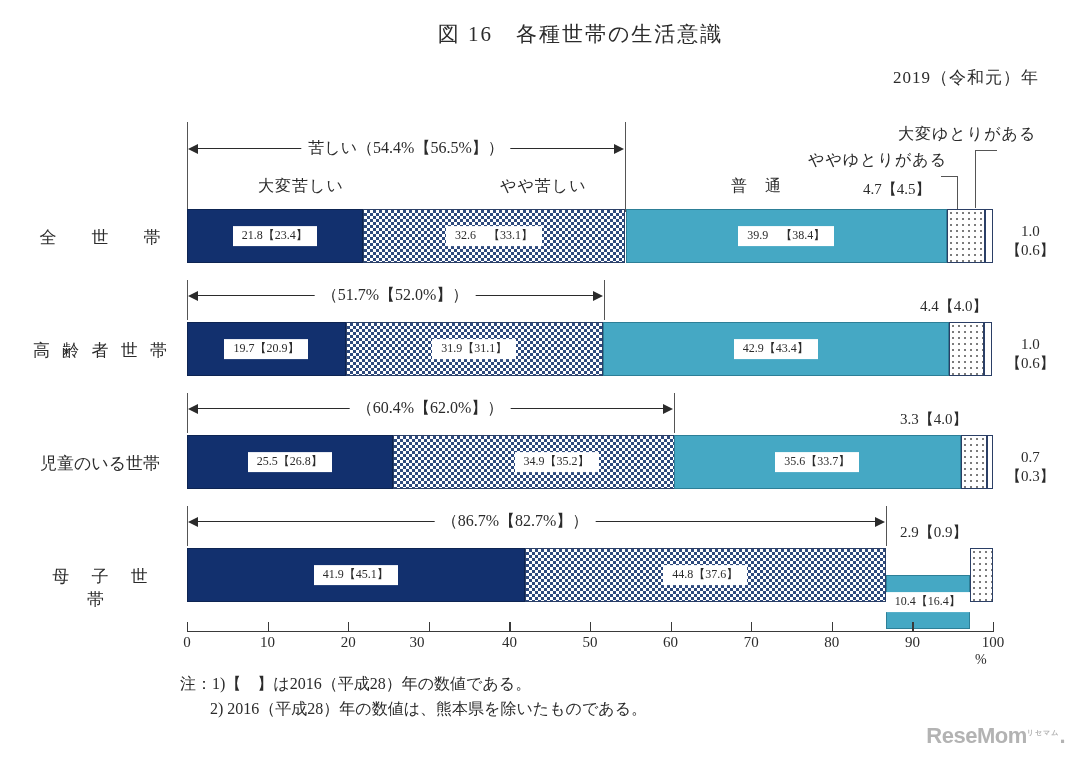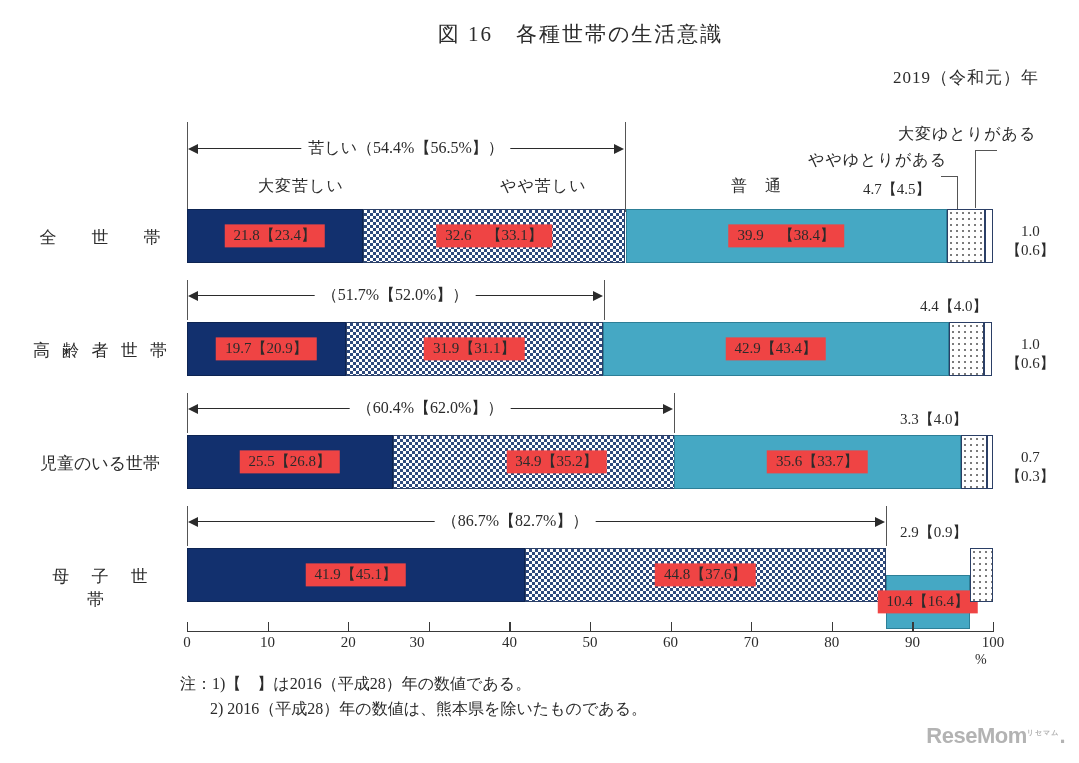--- a/index.html
+++ b/index.html
@@ -56,21 +56,21 @@
   .seg.s4{
     background-color:#ffffff;
     background-image:radial-gradient(#7c7c7c 1.1px, transparent 1.2px);
     background-size:6px 6px;
     border-color:#2b3f66;
   }
   .seg.s5{background:#ffffff;border-color:#2b3f66;}
 
   .seg-val{
     position:absolute;top:50%;left:50%;transform:translate(-50%,-50%);
-    background:#ef4444;color:#2b2b2b;font-size:15px;white-space:nowrap;
+    background:#ffffff;color:#2b2b2b;font-size:12px;white-space:nowrap;
     padding:3px 9px;line-height:1.15;
   }
 
   
   .outside-val{
     position:absolute;font-size:15px;color:#2b2b2b;white-space:nowrap;line-height:1.25;
   }
   .outside-val.two-line{text-align:center;}
   .ann-sub{position:absolute;font-size:16px;color:#2b2b2b;white-space:nowrap;letter-spacing:1px;}
   .ann-num{position:absolute;font-size:15px;color:#2b2b2b;white-space:nowrap;}

